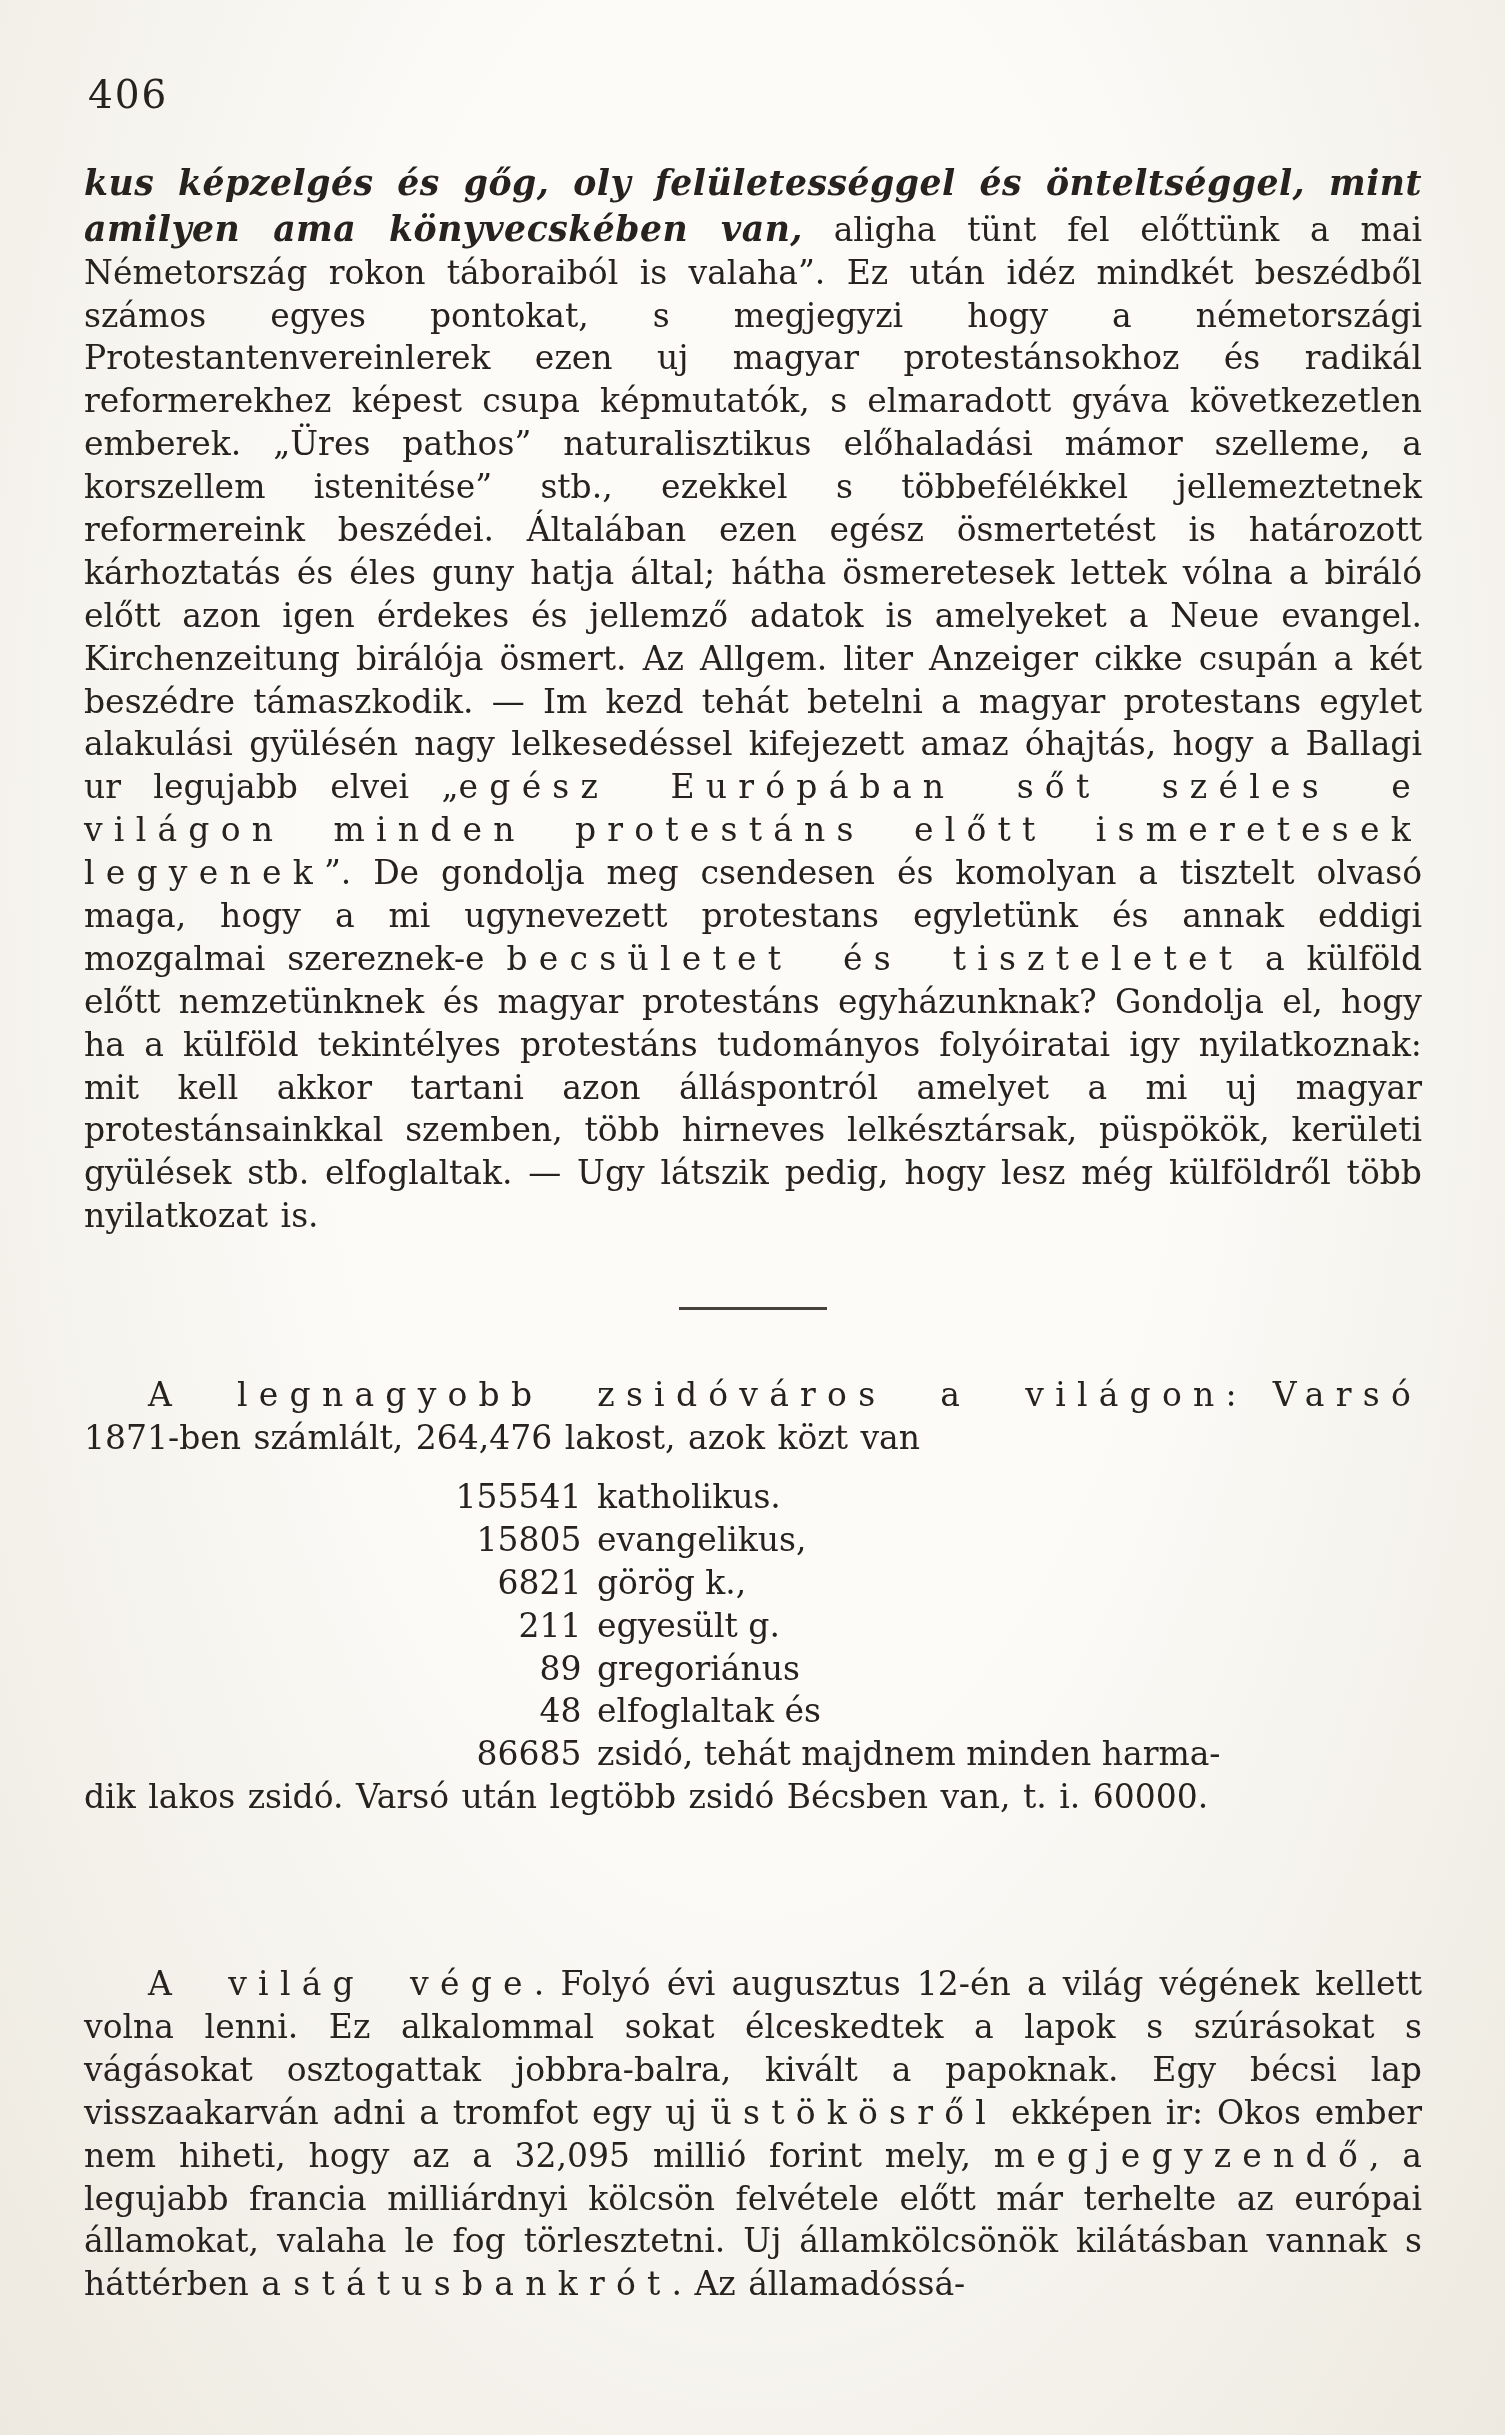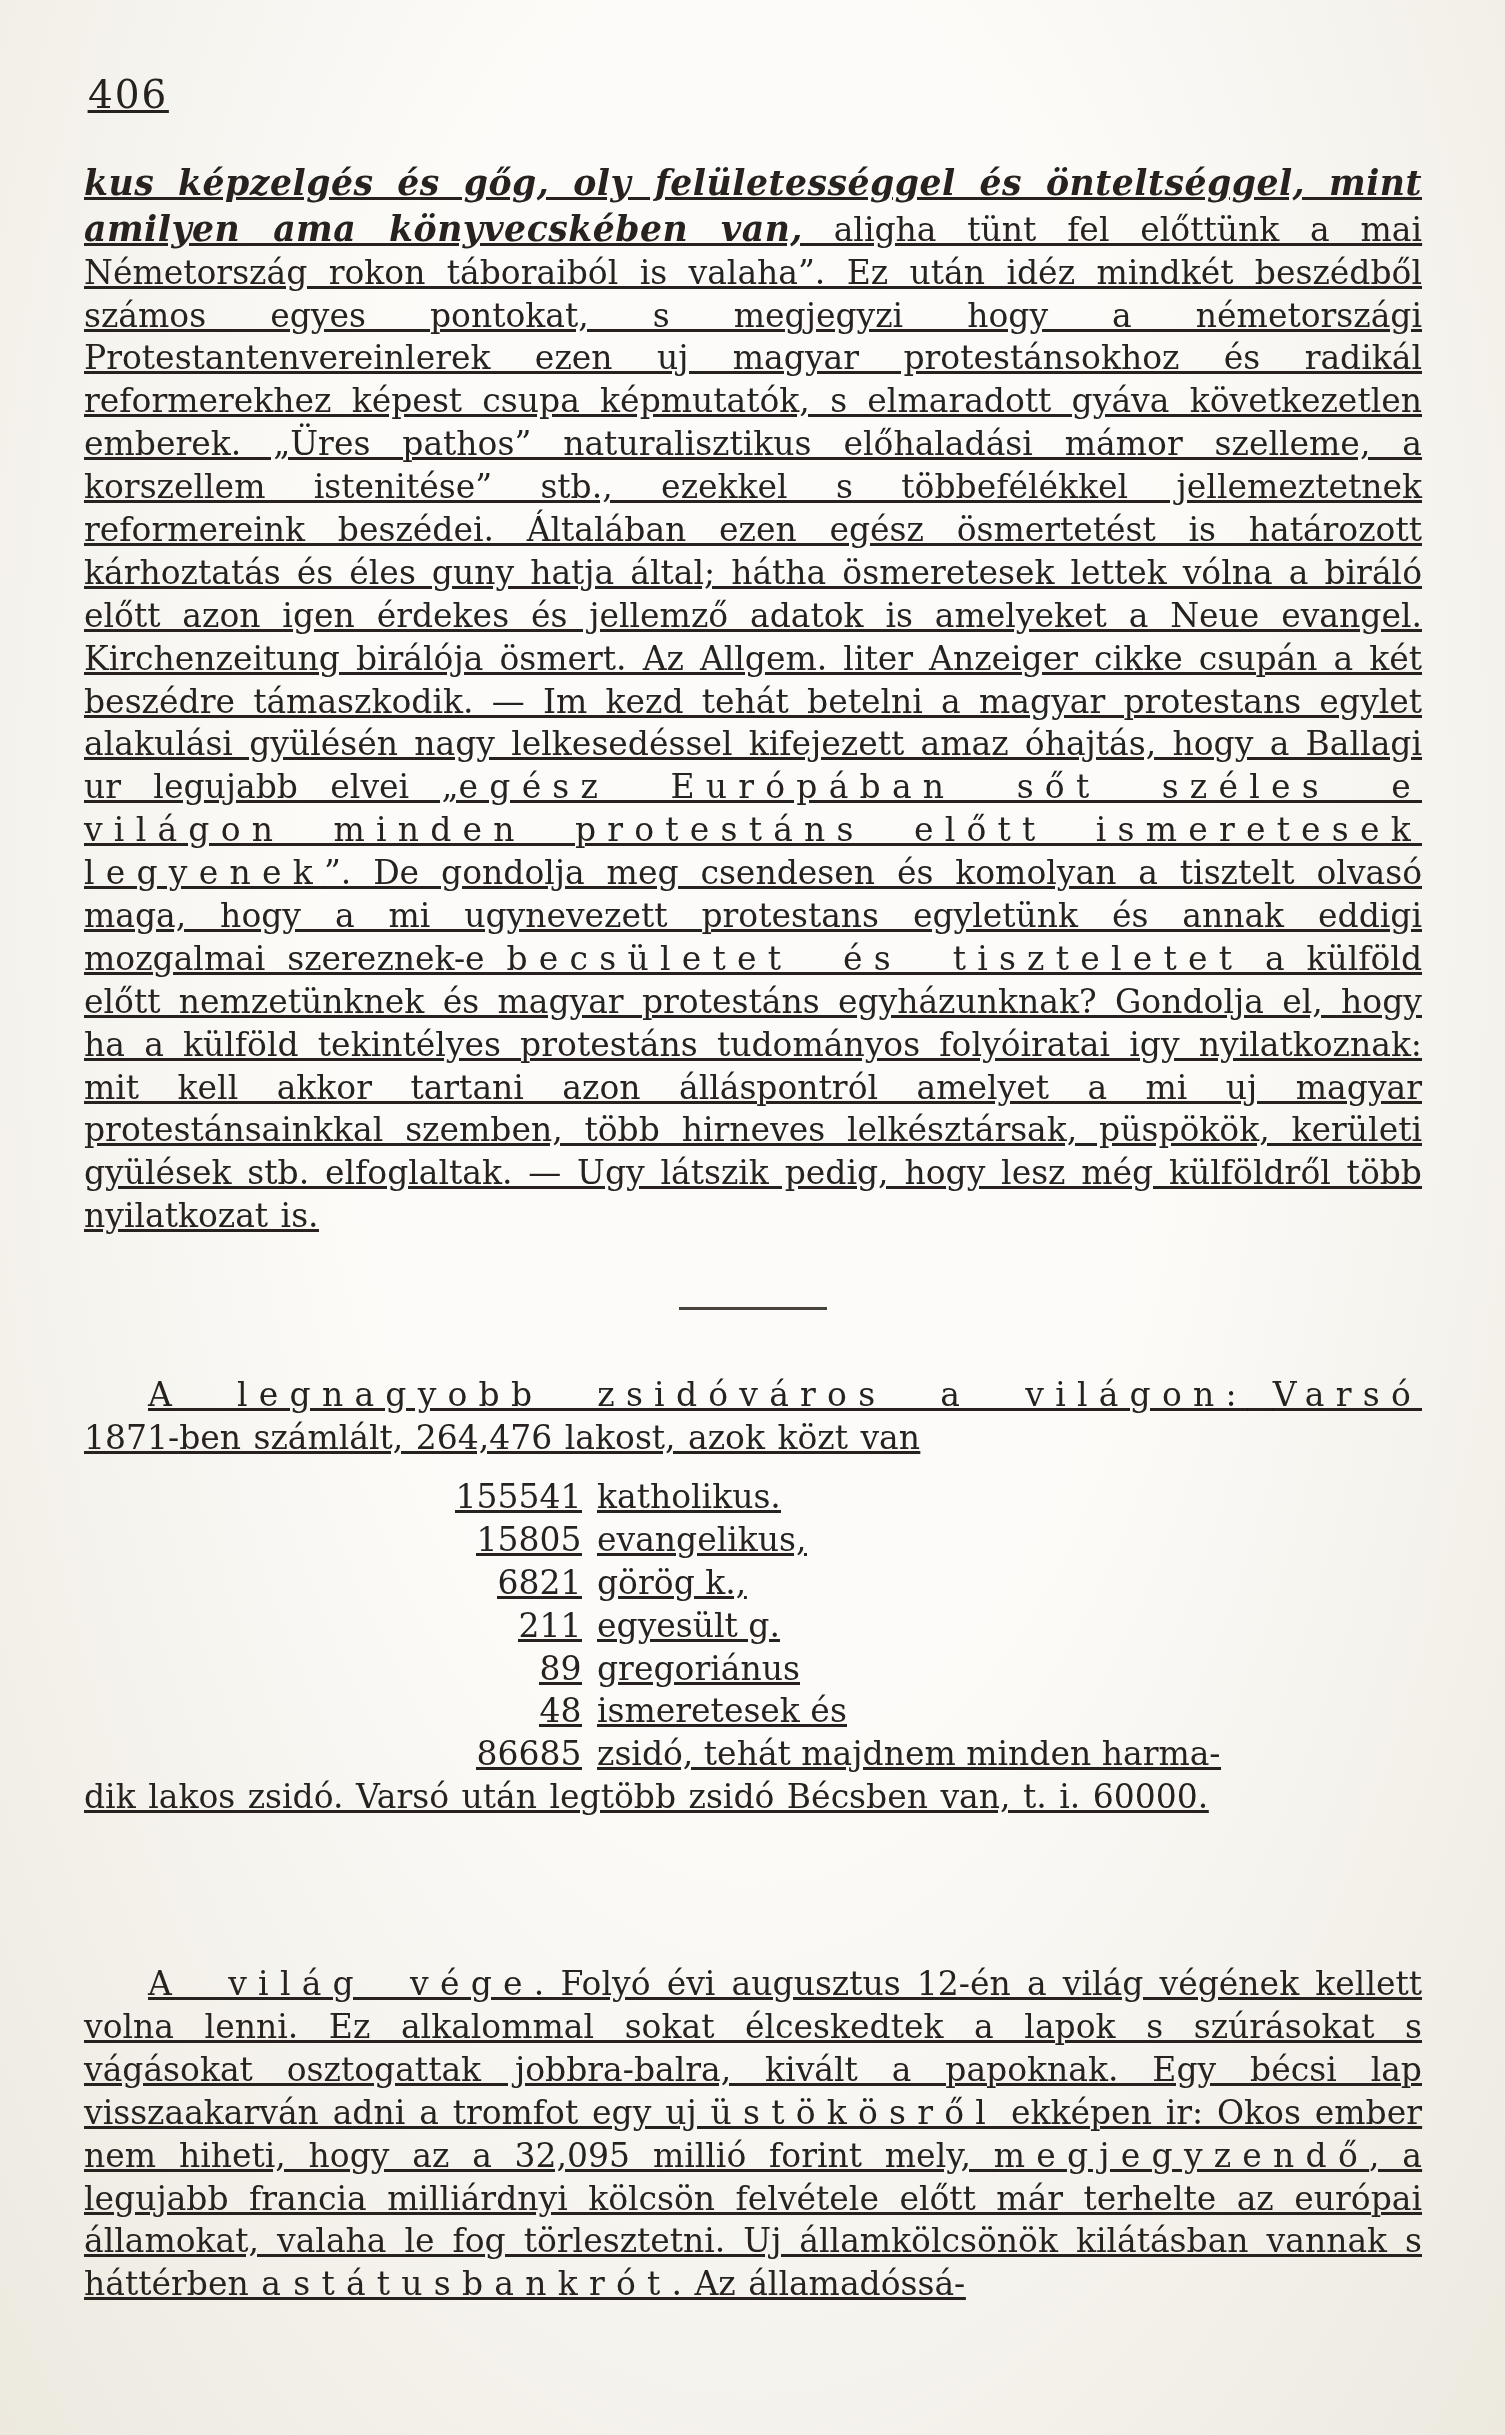--- a/index.html
+++ b/index.html
@@ -1,19 +1,19 @@
 <!DOCTYPE html>
 <html lang="hu" style="--paper: #f9f7f1; --ink: #272220;"><head>
 <meta charset="utf-8">
 <style>
   :root{
     --paper:#f9f7f1;
     --ink:#272220;
   }
-  *{box-sizing:border-box;text-decoration:underline;}
+  *{box-sizing:border-box;}
   html,body{margin:0;padding:0;}
   body{
     background:#d8d5cd;
     font-family:"DejaVu Serif","Liberation Serif",serif;
   }
   .page{
     width:1506px;
     height:2435px;
     overflow:hidden;
     margin:0 auto;
@@ -107,21 +107,21 @@
       <div class="stat-row">
         <span class="stat-number">211</span>
         <span class="stat-label">egyesült g.</span>
       </div>
       <div class="stat-row">
         <span class="stat-number">89</span>
         <span class="stat-label">gregoriánus</span>
       </div>
       <div class="stat-row">
         <span class="stat-number">48</span>
-        <span class="stat-label">ismeretesek és</span>
+        <span class="stat-label">elfoglaltak és</span>
       </div>
       <div class="stat-row">
         <span class="stat-number">86685</span>
         <span class="stat-label">zsidó, tehát majdnem minden harma-</span>
       </div>
     </div>
 
     <p class="para">dik lakos zsidó. Varsó után legtöbb zsidó Bécsben van, t. i. 60000.</p>
   </section>
 

